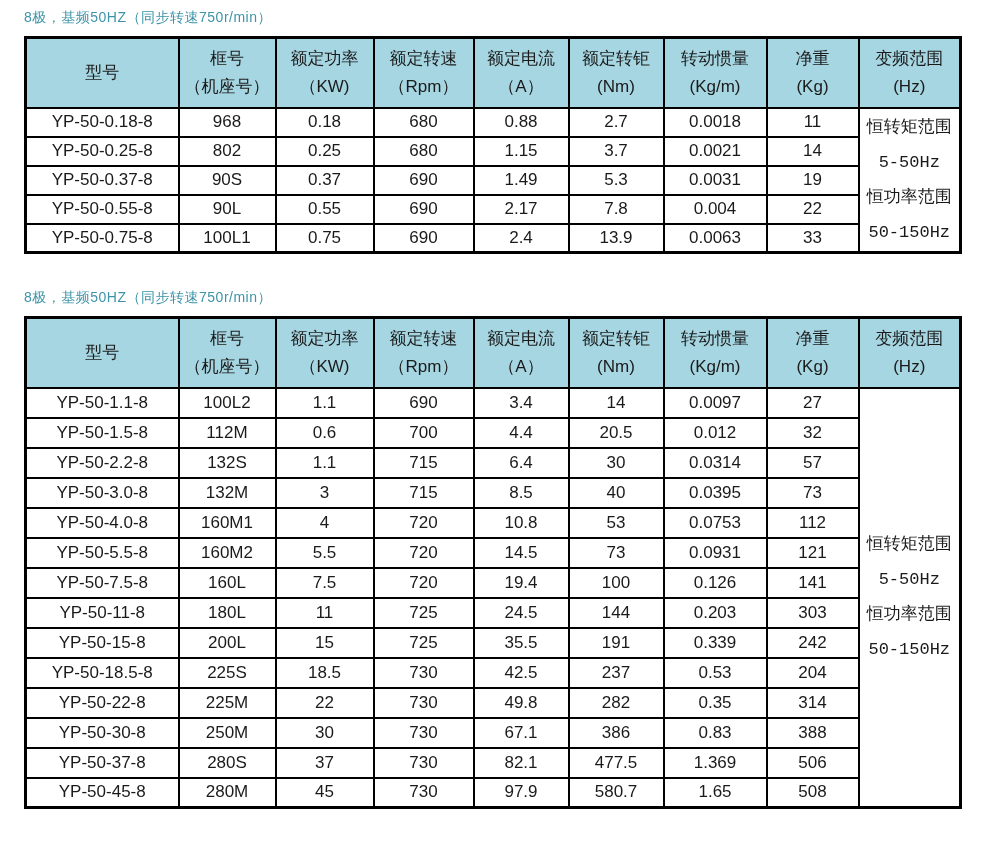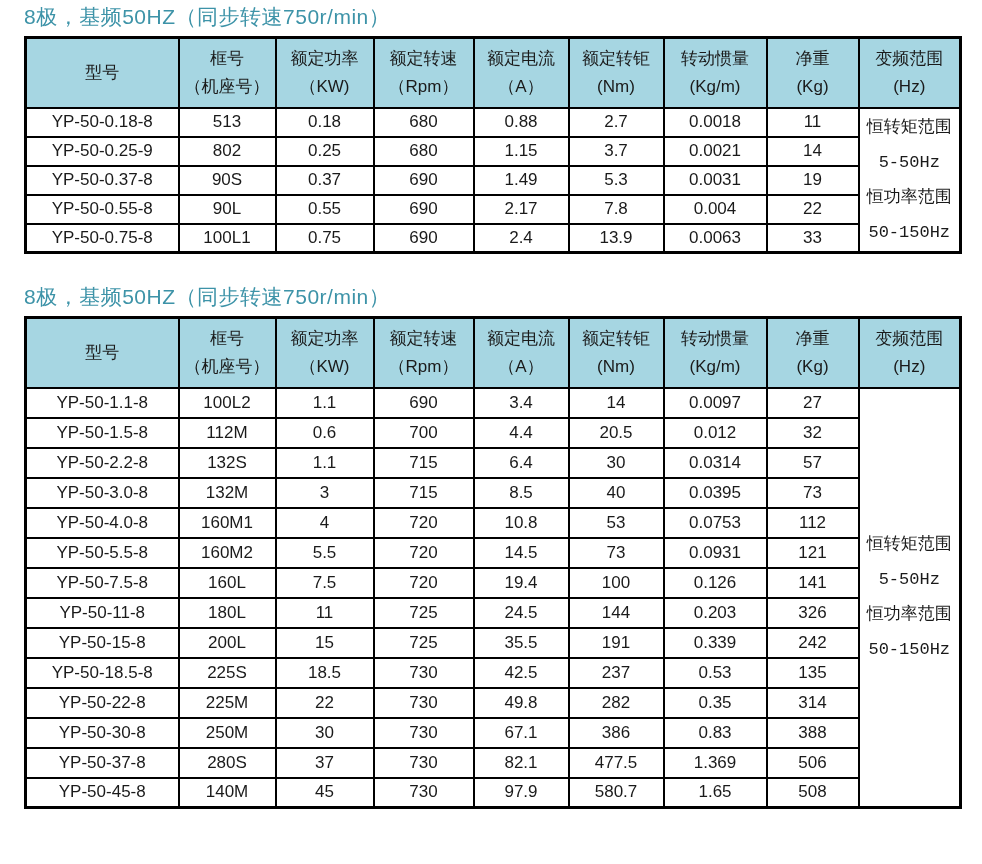--- a/index.html
+++ b/index.html
@@ -14,21 +14,21 @@
   body{
     width:982px;
     min-height:864px;
     font-family:"Liberation Sans","DejaVu Sans",sans-serif;
     color:var(--text-color);
     padding:4px 22px 10px 24px;
   }
   .section{margin-bottom:30px;}
   .table-title{
     color:var(--title-color);
-    font-size:21px;
+    font-size:14px;
     font-weight:500;
     line-height:26px;
     margin-bottom:6px;
     letter-spacing:0.5px;
   }
   table.spec-table{
     border-collapse:collapse;
     table-layout:fixed;
     width:935px;
     border:3px solid var(--border-color);
@@ -117,36 +117,36 @@
           </th>
           <th>
             <div>变频范围</div>
             <div>(Hz)</div>
           </th>
         </tr>
       </thead>
       <tbody>
         <tr>
           <td>YP-50-0.18-8</td>
-          <td>513</td>
+          <td>968</td>
           <td>0.18</td>
           <td>680</td>
           <td>0.88</td>
           <td>2.7</td>
           <td>0.0018</td>
           <td>11</td>
           <td class="range-cell" rowspan="5">
             <div>恒转矩范围</div>
             <div>5-50Hz</div>
             <div>恒功率范围</div>
             <div>50-150Hz</div>
           </td>
         </tr>
         <tr>
-          <td>YP-50-0.25-9</td>
+          <td>YP-50-0.25-8</td>
           <td>802</td>
           <td>0.25</td>
           <td>680</td>
           <td>1.15</td>
           <td>3.7</td>
           <td>0.0021</td>
           <td>14</td>
         </tr>
         <tr>
           <td>YP-50-0.37-8</td>
@@ -313,41 +313,41 @@
           <td>141</td>
         </tr>
         <tr>
           <td>YP-50-11-8</td>
           <td>180L</td>
           <td>11</td>
           <td>725</td>
           <td>24.5</td>
           <td>144</td>
           <td>0.203</td>
-          <td>326</td>
+          <td>303</td>
         </tr>
         <tr>
           <td>YP-50-15-8</td>
           <td>200L</td>
           <td>15</td>
           <td>725</td>
           <td>35.5</td>
           <td>191</td>
           <td>0.339</td>
           <td>242</td>
         </tr>
         <tr>
           <td>YP-50-18.5-8</td>
           <td>225S</td>
           <td>18.5</td>
           <td>730</td>
           <td>42.5</td>
           <td>237</td>
           <td>0.53</td>
-          <td>135</td>
+          <td>204</td>
         </tr>
         <tr>
           <td>YP-50-22-8</td>
           <td>225M</td>
           <td>22</td>
           <td>730</td>
           <td>49.8</td>
           <td>282</td>
           <td>0.35</td>
           <td>314</td>
@@ -367,21 +367,21 @@
           <td>280S</td>
           <td>37</td>
           <td>730</td>
           <td>82.1</td>
           <td>477.5</td>
           <td>1.369</td>
           <td>506</td>
         </tr>
         <tr>
           <td>YP-50-45-8</td>
-          <td>140M</td>
+          <td>280M</td>
           <td>45</td>
           <td>730</td>
           <td>97.9</td>
           <td>580.7</td>
           <td>1.65</td>
           <td>508</td>
         </tr>
       </tbody>
     </table>
 </div>

